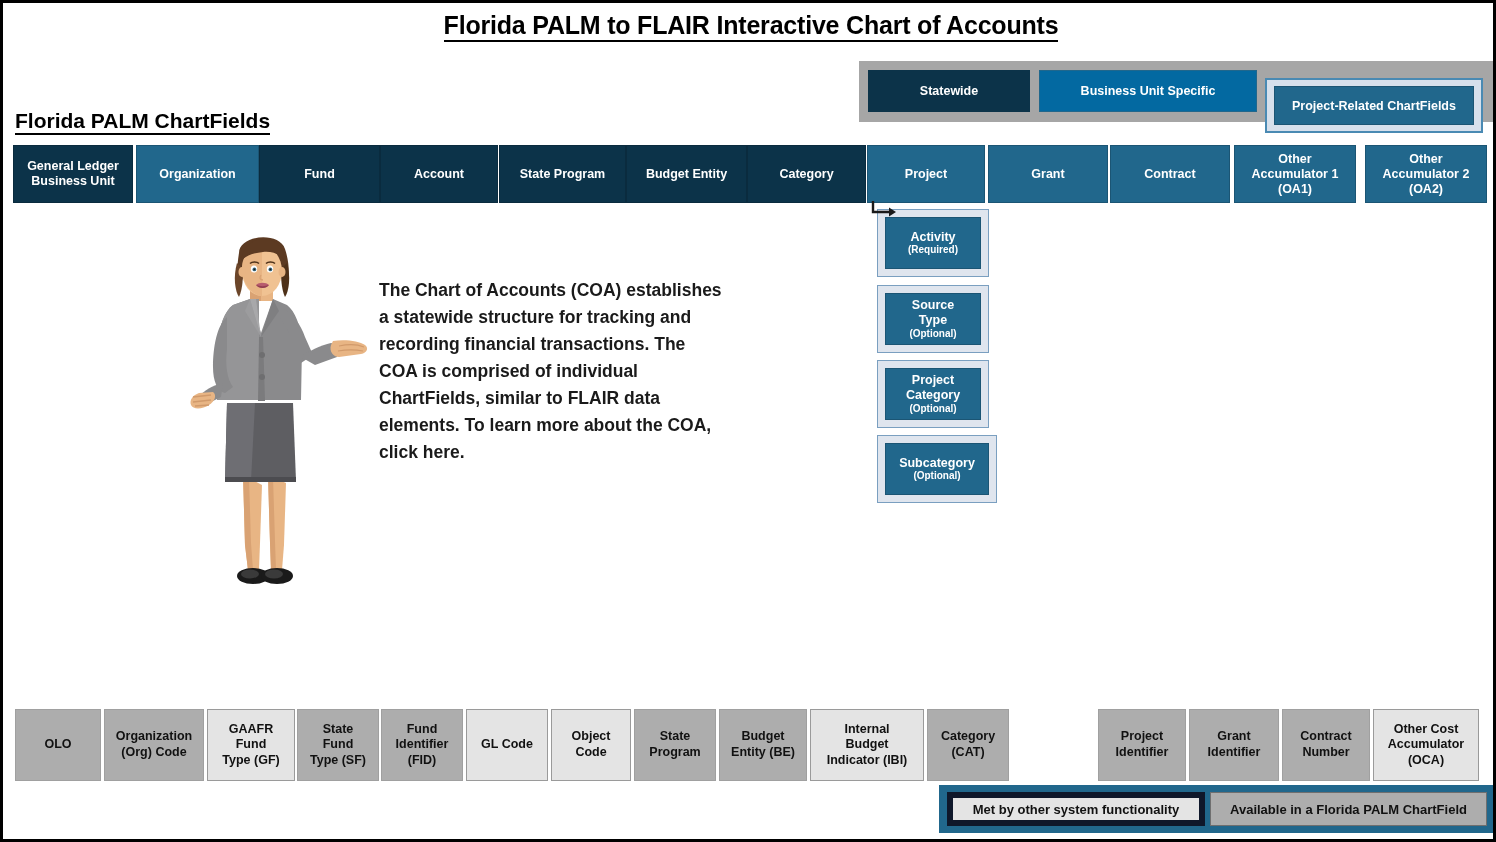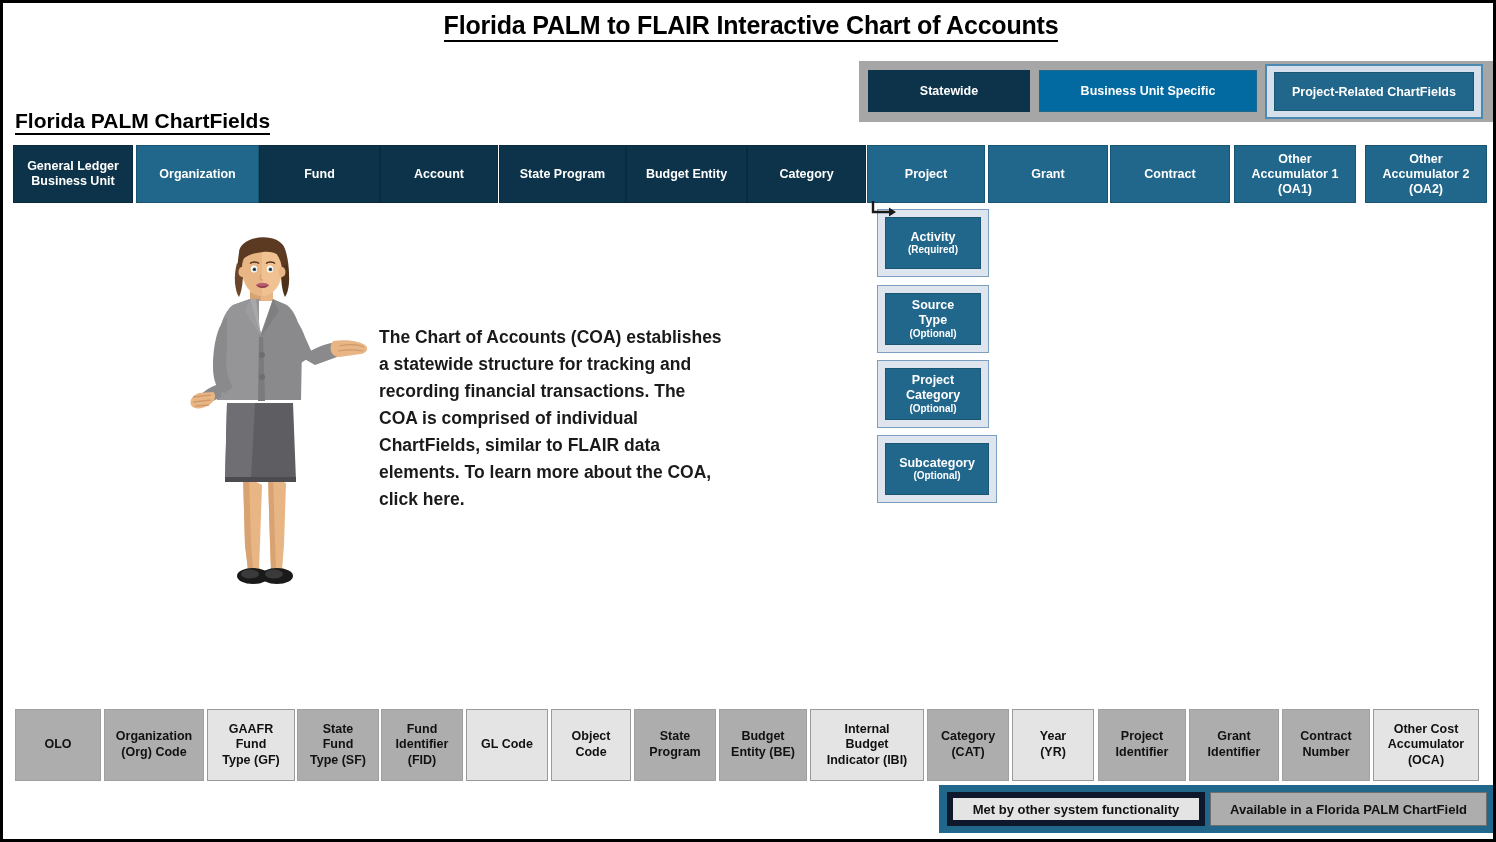--- a/index.html
+++ b/index.html
@@ -87,21 +87,21 @@
   }
   #legend-bu {
     left: 180px;
     width: 218px;
     background: #0369a1;
     border: 1px solid #21678c;
   }
   #legend-project-outer {
     position: absolute;
     left: 406px;
-    top: 3px;
+    top: 17px;
     width: 218px;
     height: 55px;
     background: #d6e0ec;
     border: 2px solid #4a8ab3;
     box-sizing: border-box;
   }
   #legend-project-inner {
     position: absolute;
     left: 7px;
     top: 6px;
@@ -181,21 +181,20 @@
   
   #narrative {
     position: absolute;
     left: 376px;
     top: 274px;
     width: 345px;
     font-size: 17.5px;
     font-weight: bold;
     color: #1a1a1a;
     line-height: 1.54;
-    margin-top: 47px;
   }
 
   
   #persona {
     position: absolute;
     left: 152px;
     top: 222px;
     width: 218px;
     height: 372px;
   }
@@ -531,26 +530,20 @@
           <div>Budget</div>
           <div>Indicator (IBI)</div>
         </div>
       </div>
       <div class="fl-box fl-available" style="left: 924px; width: 82px;">
         <div>
           <div>Category</div>
           <div>(CAT)</div>
         </div>
       </div>
-      <div class="fl-box fl-met" style="left: 1009px; width: 82px;">
-        <div>
-          <div>Year</div>
-          <div>(YR)</div>
-        </div>
-      </div>
       <div class="fl-box fl-available" style="left: 1095px; width: 88px;">
         <div>
           <div>Project</div>
           <div>Identifier</div>
         </div>
       </div>
       <div class="fl-box fl-available" style="left: 1186px; width: 90px;">
         <div>
           <div>Grant</div>
           <div>Identifier</div>

